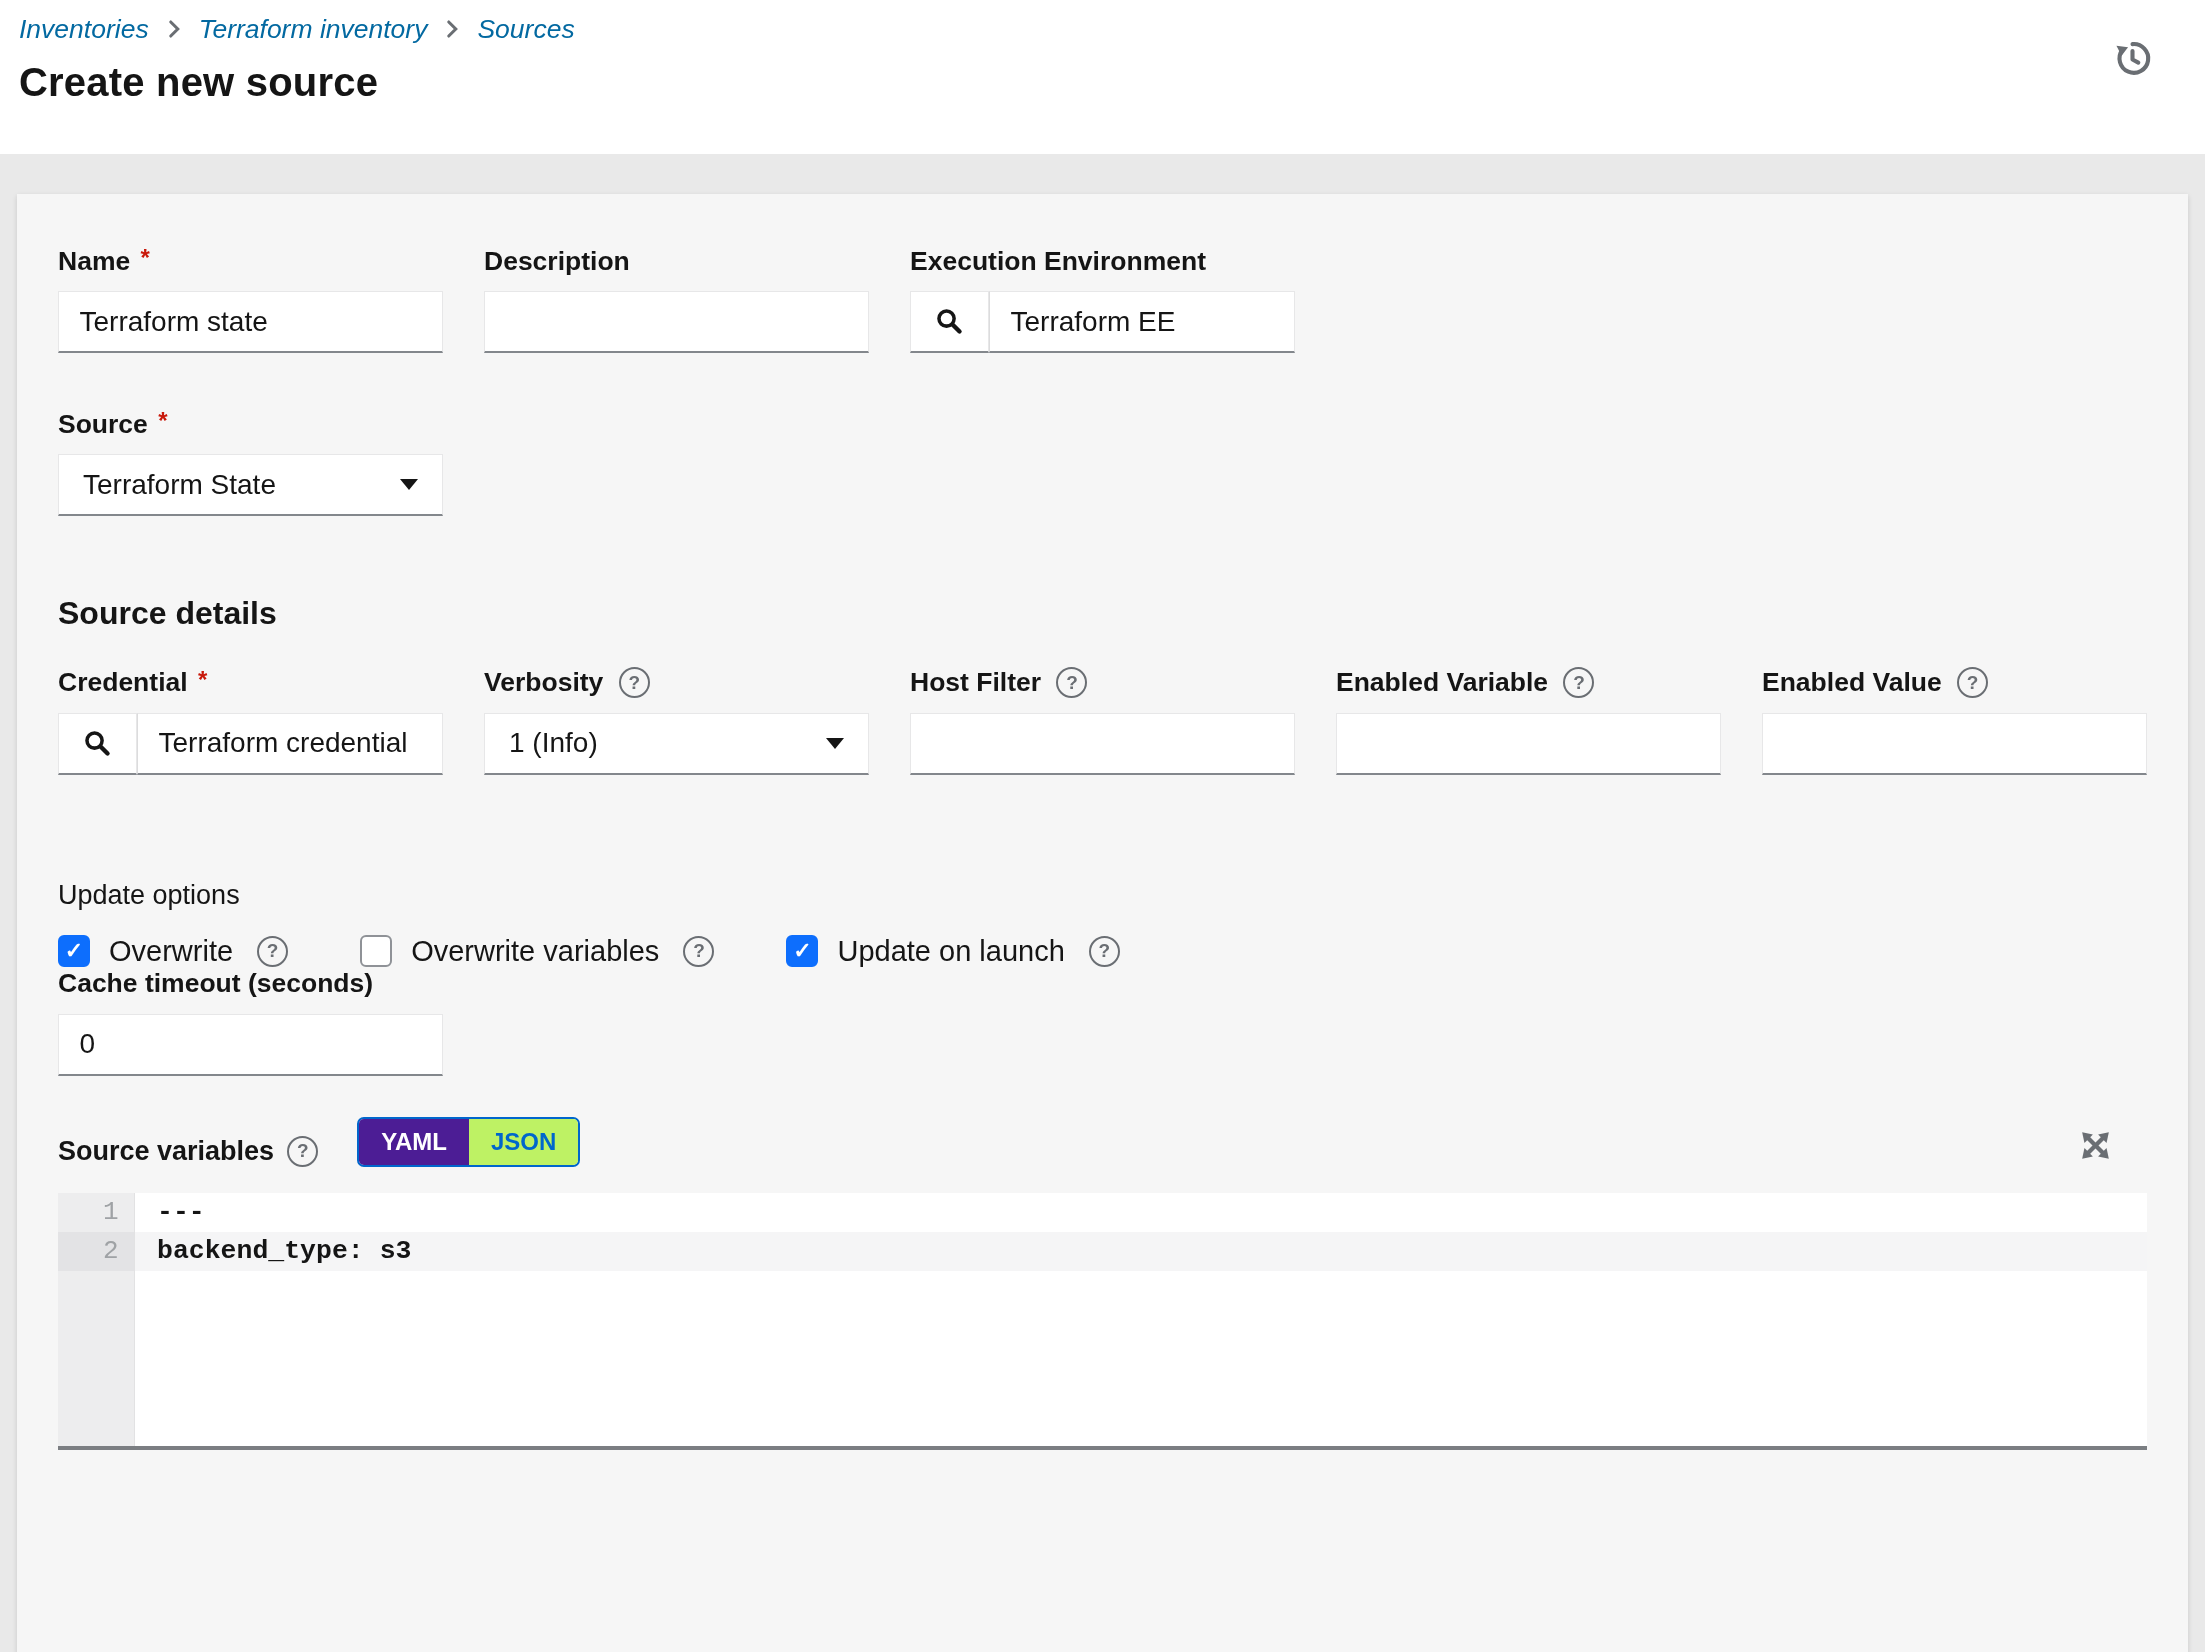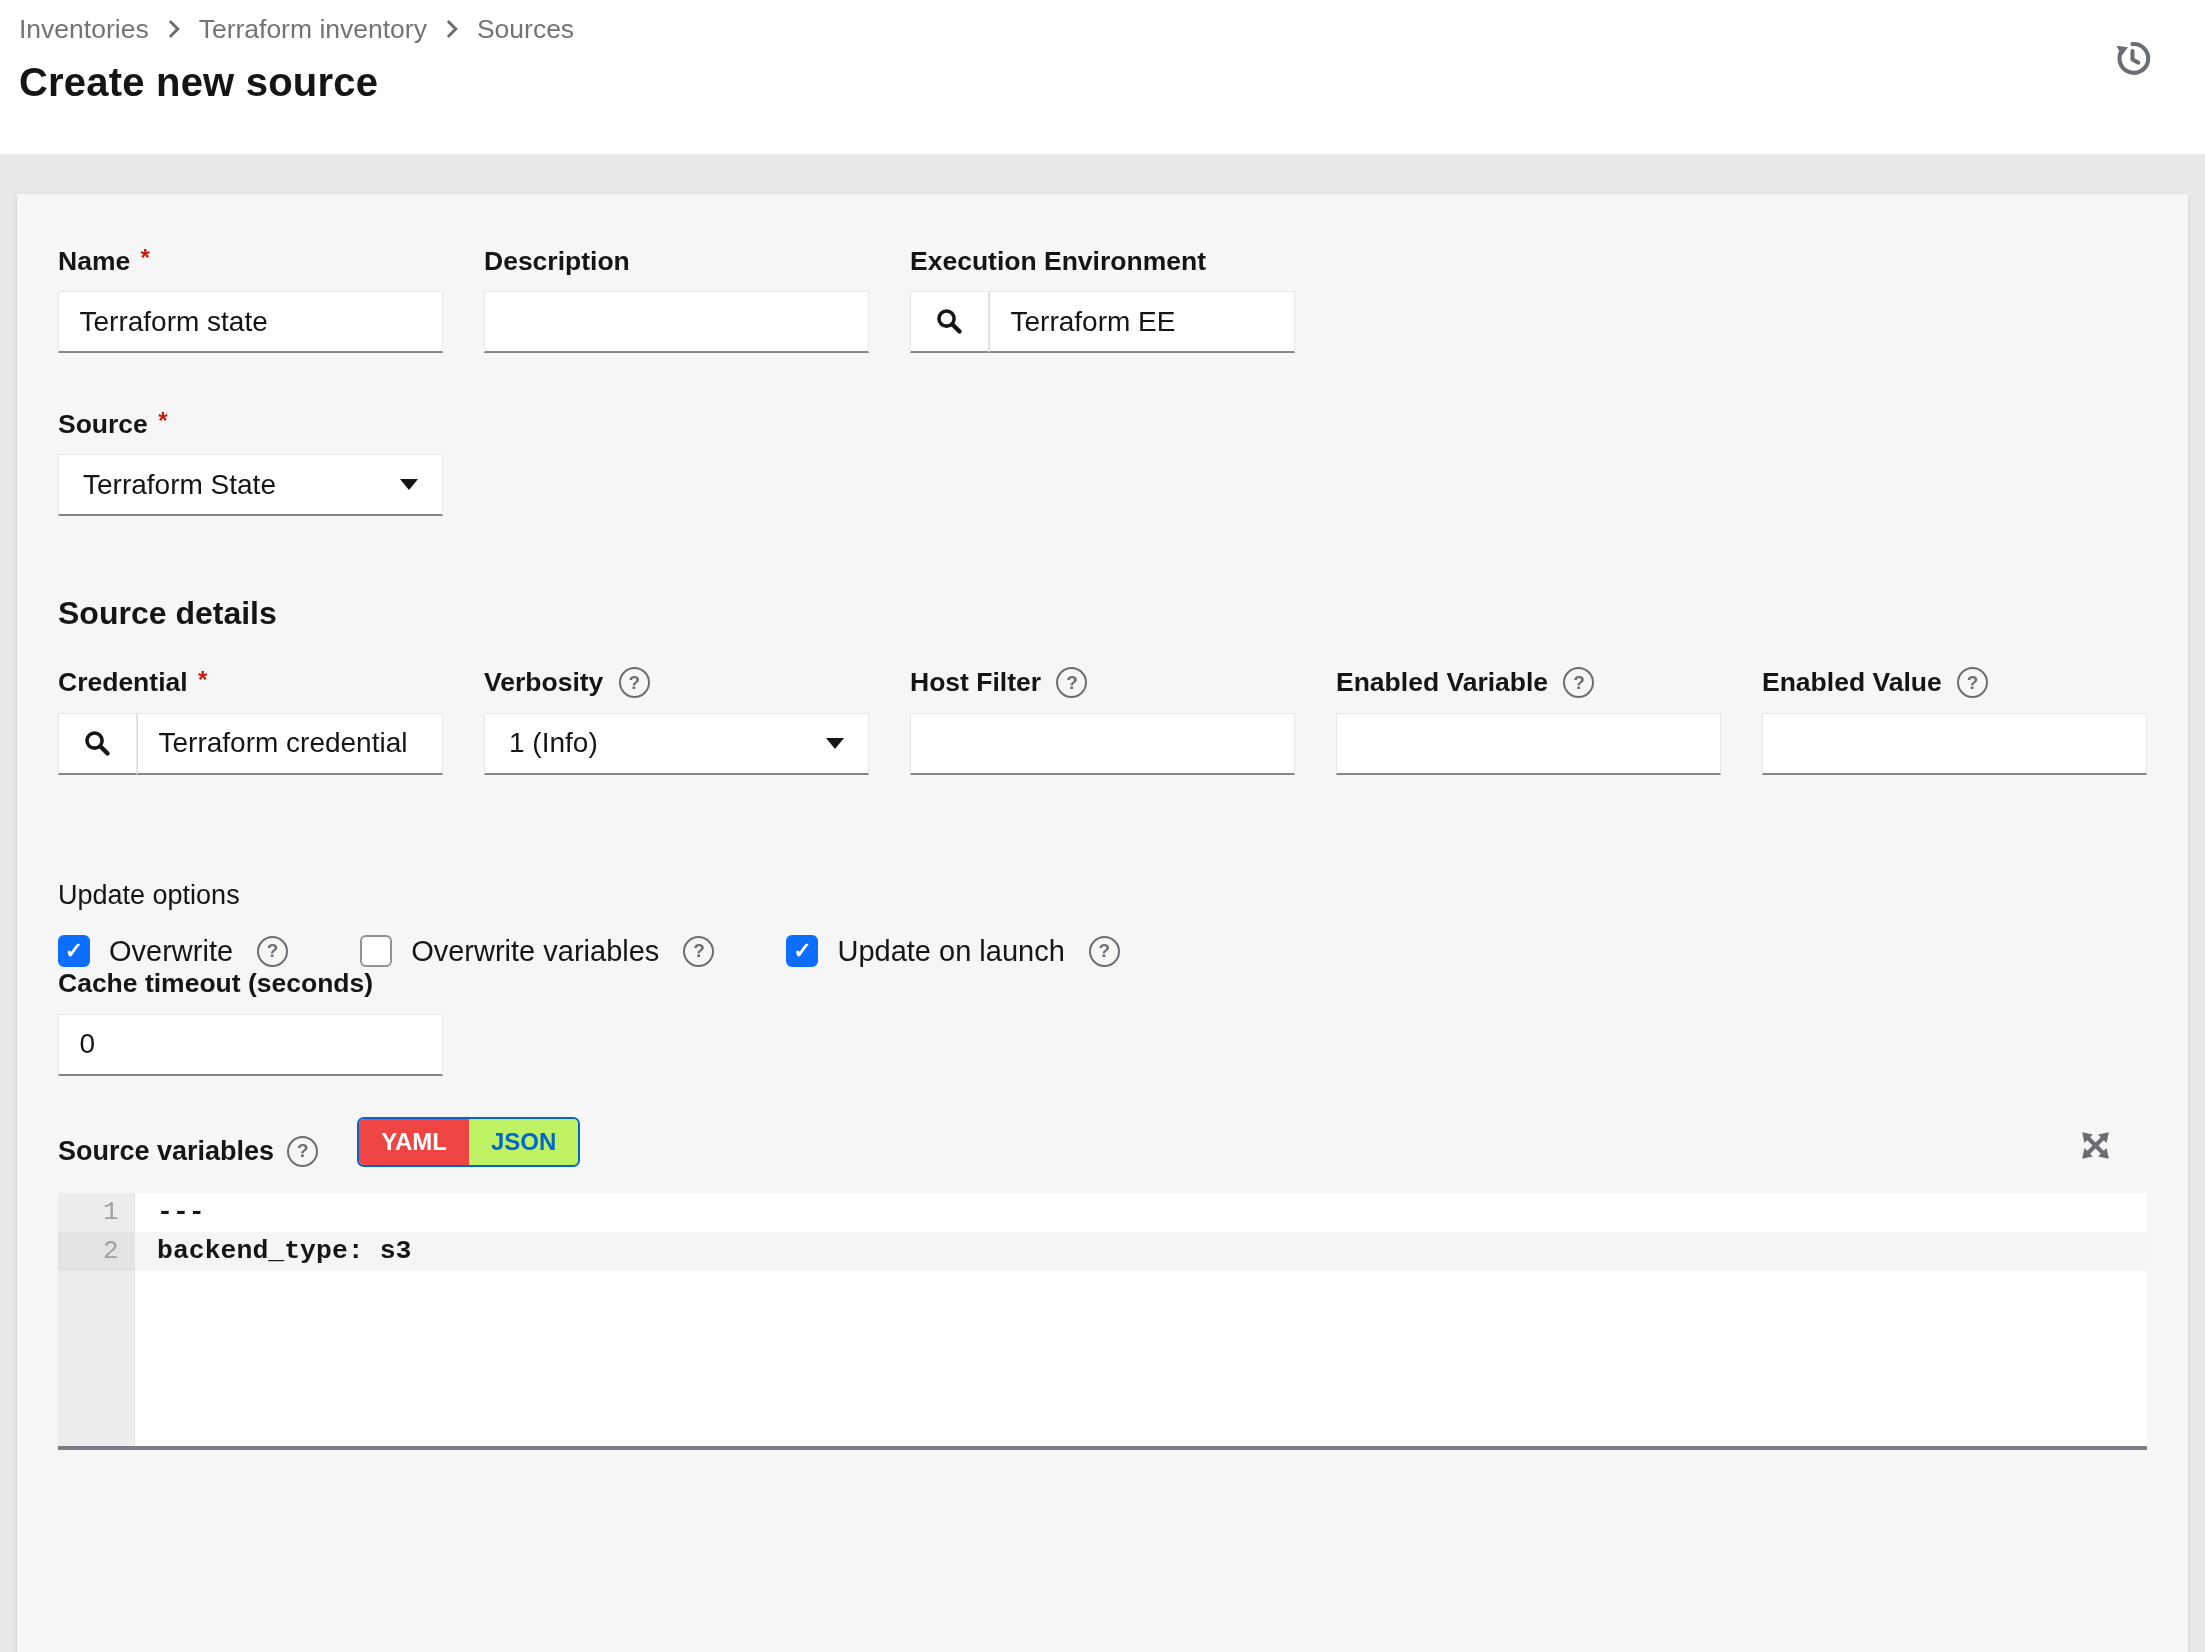--- a/index.html
+++ b/index.html
@@ -2,21 +2,21 @@
 <html style="font-size:13.7px"><head>
 <meta charset="utf-8">
 <style>
   * { margin:0; padding:0; box-sizing:border-box; }
   html,body { width:2205px; height:1653px; overflow:hidden; background:#e9e9e9;
               font-family:"Liberation Sans", sans-serif; color:#151515; }
 
   
   .page-header { position:relative; width:100%; height:154px; background:#ffffff; padding:13.7px 0 0 19px; }
   .breadcrumb { display:flex; align-items:center; gap:12px; font-size:26.5px; }
-  .breadcrumb a { color:#737373; text-decoration:none; cursor:pointer; }
+  .breadcrumb a { color:#0369a1; text-decoration:none; cursor:pointer;font-style:italic; }
   .crumb-sep { width:26px; height:26px; flex:0 0 auto; }
   .page-title { font-size:40px; font-weight:700; margin-top:15.4px; letter-spacing:0.2px; }
   .history-btn { position:absolute; top:38px; right:51px; width:44px; height:44px;
                  background:none; border:none; cursor:pointer; }
 
   
   .content { width:100%; height:1499px; background:#e9e9e9; padding:40px 17px 0 17px; }
   .card { background:#f6f6f6; width:100%; min-height:1540px;
           box-shadow:0 1.7px 5.1px rgba(3,3,3,.14); padding:51px 41px 68px 41px; }
   .grid { display:grid; grid-template-columns:repeat(5,1fr); column-gap:41px; align-items:start; }
@@ -58,21 +58,21 @@
 
   
   .sourcevars { grid-column:1/-1; margin-top:41px; }
   .sv-head { display:flex; align-items:flex-end;gap:8px; }
   .sv-label { font-size:27px; font-weight:700; }
   .toggle-group { display:inline-flex; height:50px; border:2.6px solid #0066cc; border-radius:6.8px;
                   overflow:hidden; margin-left:31px; }
   .toggle-seg { font-size:24px; font-weight:700; padding:0 22px; display:flex; align-items:center;
                 background:#bef264; color:#0066cc; border:none; cursor:pointer;
                 font-family:"Liberation Sans", sans-serif; }
-  .toggle-seg.active { background:#ef4444; color:#fff; }
+  .toggle-seg.active { background:#4c1d95; color:#fff; }
   .expand-btn { margin-left:auto; margin-right:31px; background:none; border:none; cursor:pointer;
                 width:41px; height:41px; }
   .editor { margin-top:26px; height:257px; display:flex; flex-direction:column;
             border-bottom:4.3px solid #7b7e82; cursor:text; }
   .ed-row { display:flex; height:39px; flex:0 0 auto; }
   .gutter-cell { width:77px; flex:0 0 auto; background:#ededee; border-right:1.7px solid #e2e2e3;
                  color:#9fa2a5; font-family:"Liberation Mono", monospace; font-size:26px;
                  display:flex; align-items:center; justify-content:flex-end; padding-right:15.4px; }
   .code-cell { flex:1 1 auto; background:#fff; font-family:"Liberation Mono", monospace;
                font-size:26.5px; display:flex; align-items:center; padding-left:22px; white-space:pre;

